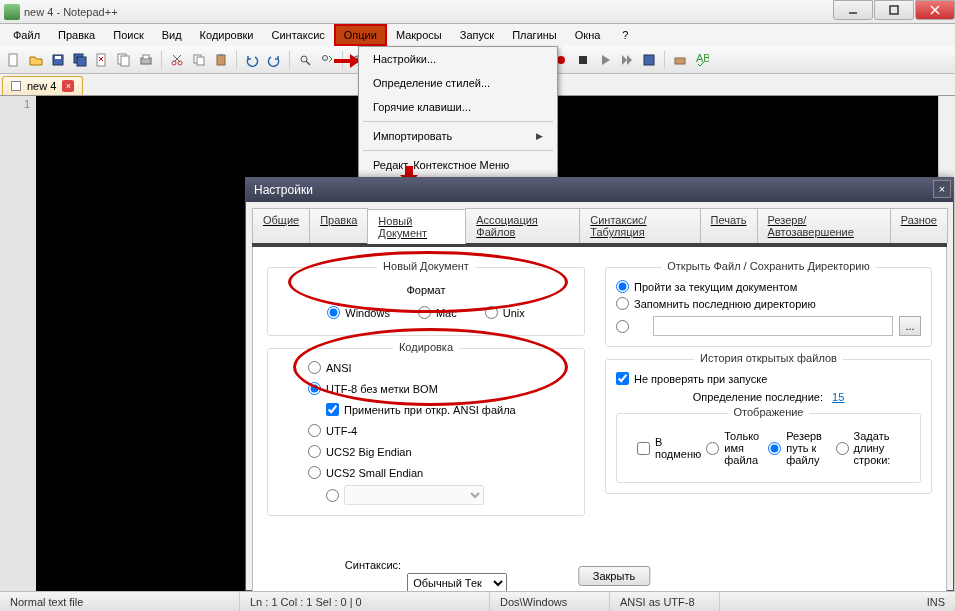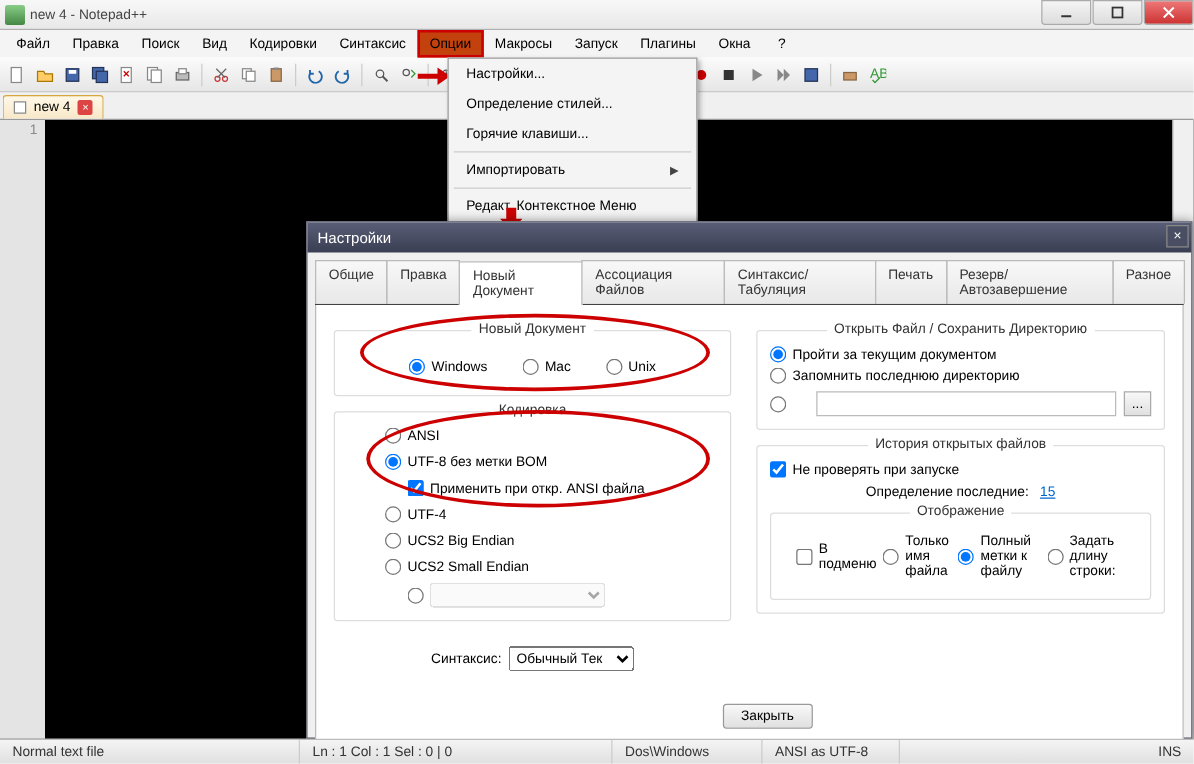--- a/index.html
+++ b/index.html
@@ -39,21 +39,21 @@
 .dd-item .arrow { font-size: 9px; color: #444; }
 
 .red-arrow { position: absolute; left: 334px; top: 53px; }
 .red-arrow2 { position: absolute; left: 400px; top: 166px; }
 .red-oval { position: absolute; border: 3px solid #c00; border-radius: 50%; pointer-events:none; }
 
 .dialog { position: absolute; left: 245px; top: 177px; width: 709px; height: 414px; background: #f0f0f0; border: 1px solid #556; box-shadow: 0 0 8px rgba(0,0,0,0.4); }
 .dlg-title { height: 24px; background: linear-gradient(#595e77,#3a3e52); color: #fff; display: flex; align-items: center; padding: 0 8px; font-size: 12px; }
 .dlg-close { position: absolute; right: 2px; top: 2px; width: 18px; height: 18px; background: #4a4e62; color: #fff; display: flex; align-items: center; justify-content: center; border: 1px solid #888; }
 
-.dlg-tabs { display: flex; background: #f0f0f0; border-bottom: 1px solid #404040; margin: 6px 6px 0 6px; }
+.dlg-tabs { display: flex; background: #f0f0f0; border-bottom: 4px solid #404040; margin: 6px 6px 0 6px; text-decoration: underline; }
 .dlg-tab { padding: 5px 10px; background: linear-gradient(#f8f8f8,#e8e8e8); border: 1px solid #bbb; border-bottom: none; margin-right: -1px; color: #333; }
 .dlg-tab.active { background: #fff; font-weight: normal; position: relative; top: 1px; }
 
 .dlg-body { background: #fff; margin: 0 6px 6px 6px; border: 1px solid #bbb; border-top: none; height: 350px; padding: 20px 14px; display: flex; gap: 20px; position: relative; }
 
 .col { flex: 1; display: flex; flex-direction: column; gap: 12px; }
 
 .group { border: 1px solid #ddd; border-radius: 3px; padding: 10px 10px 10px 10px; position: relative; }
 .group-title { position: absolute; top: -8px; left: 50%; transform: translateX(-50%); background: #fff; padding: 0 6px; color: #333; white-space: nowrap; }
 .radio-row { display: flex; gap: 28px; justify-content: center; padding: 4px 0; }
@@ -362,20 +362,21 @@
     <div class="dlg-tab">Синтаксис/Табуляция</div>
     <div class="dlg-tab">Печать</div>
     <div class="dlg-tab">Резерв/Автозавершение</div>
     <div class="dlg-tab">Разное</div>
   </div>
 
   <div class="dlg-body">
     <div class="col">
       <div class="group" style="padding-top:16px;">
         <div class="group-title">Новый Документ</div>
+        <div style="text-align:center;margin-bottom:4px;">Формат</div>
         <div class="radio-row">
           <div class="radio-item">
               <input type="radio" checked="" style="">
               <label>Windows</label>
             </div>
           <div class="radio-item">
               <input type="radio" style="">
               <label>Mac</label>
             </div>
           <div class="radio-item">
@@ -414,21 +415,21 @@
             </div>
           <div class="enc-dd">
               <input type="radio" style="">
               <select disabled="" style="width:140px;margin-left:5px;"><option></option></select>
             </div>
         </div>
       </div>
 
       <div class="syntax-row">
         <label>Синтаксис:</label>
-        <select style="width:100px;"><option>Обычный Тек</option></select>
+        <select style="width:100px;margin-top:37px;"><option>Обычный Тек</option></select>
       </div>
     </div>
 
     <div class="col">
       <div class="group">
         <div class="group-title">Открыть Файл / Сохранить Директорию</div>
         <div class="radio-item">
             <input type="radio" checked="" style="">
             <label>Пройти за текущим документом</label>
           </div>
@@ -459,21 +460,21 @@
             <div class="check-item">
                 <input type="checkbox" style="">
                 <label>В подменю</label>
               </div>
             <div class="radio-item">
                 <input type="radio" style="">
                 <label>Только имя файла</label>
               </div>
             <div class="radio-item">
                 <input type="radio" checked="" style="">
-                <label>Полный метки к файлу</label>
+                <label>Резерв путь к файлу</label>
               </div>
             <div class="radio-item">
                 <input type="radio" style="">
                 <label>Задать длину строки:</label>
               </div>
           </div>
         </div>
       </div>
     </div>
 

